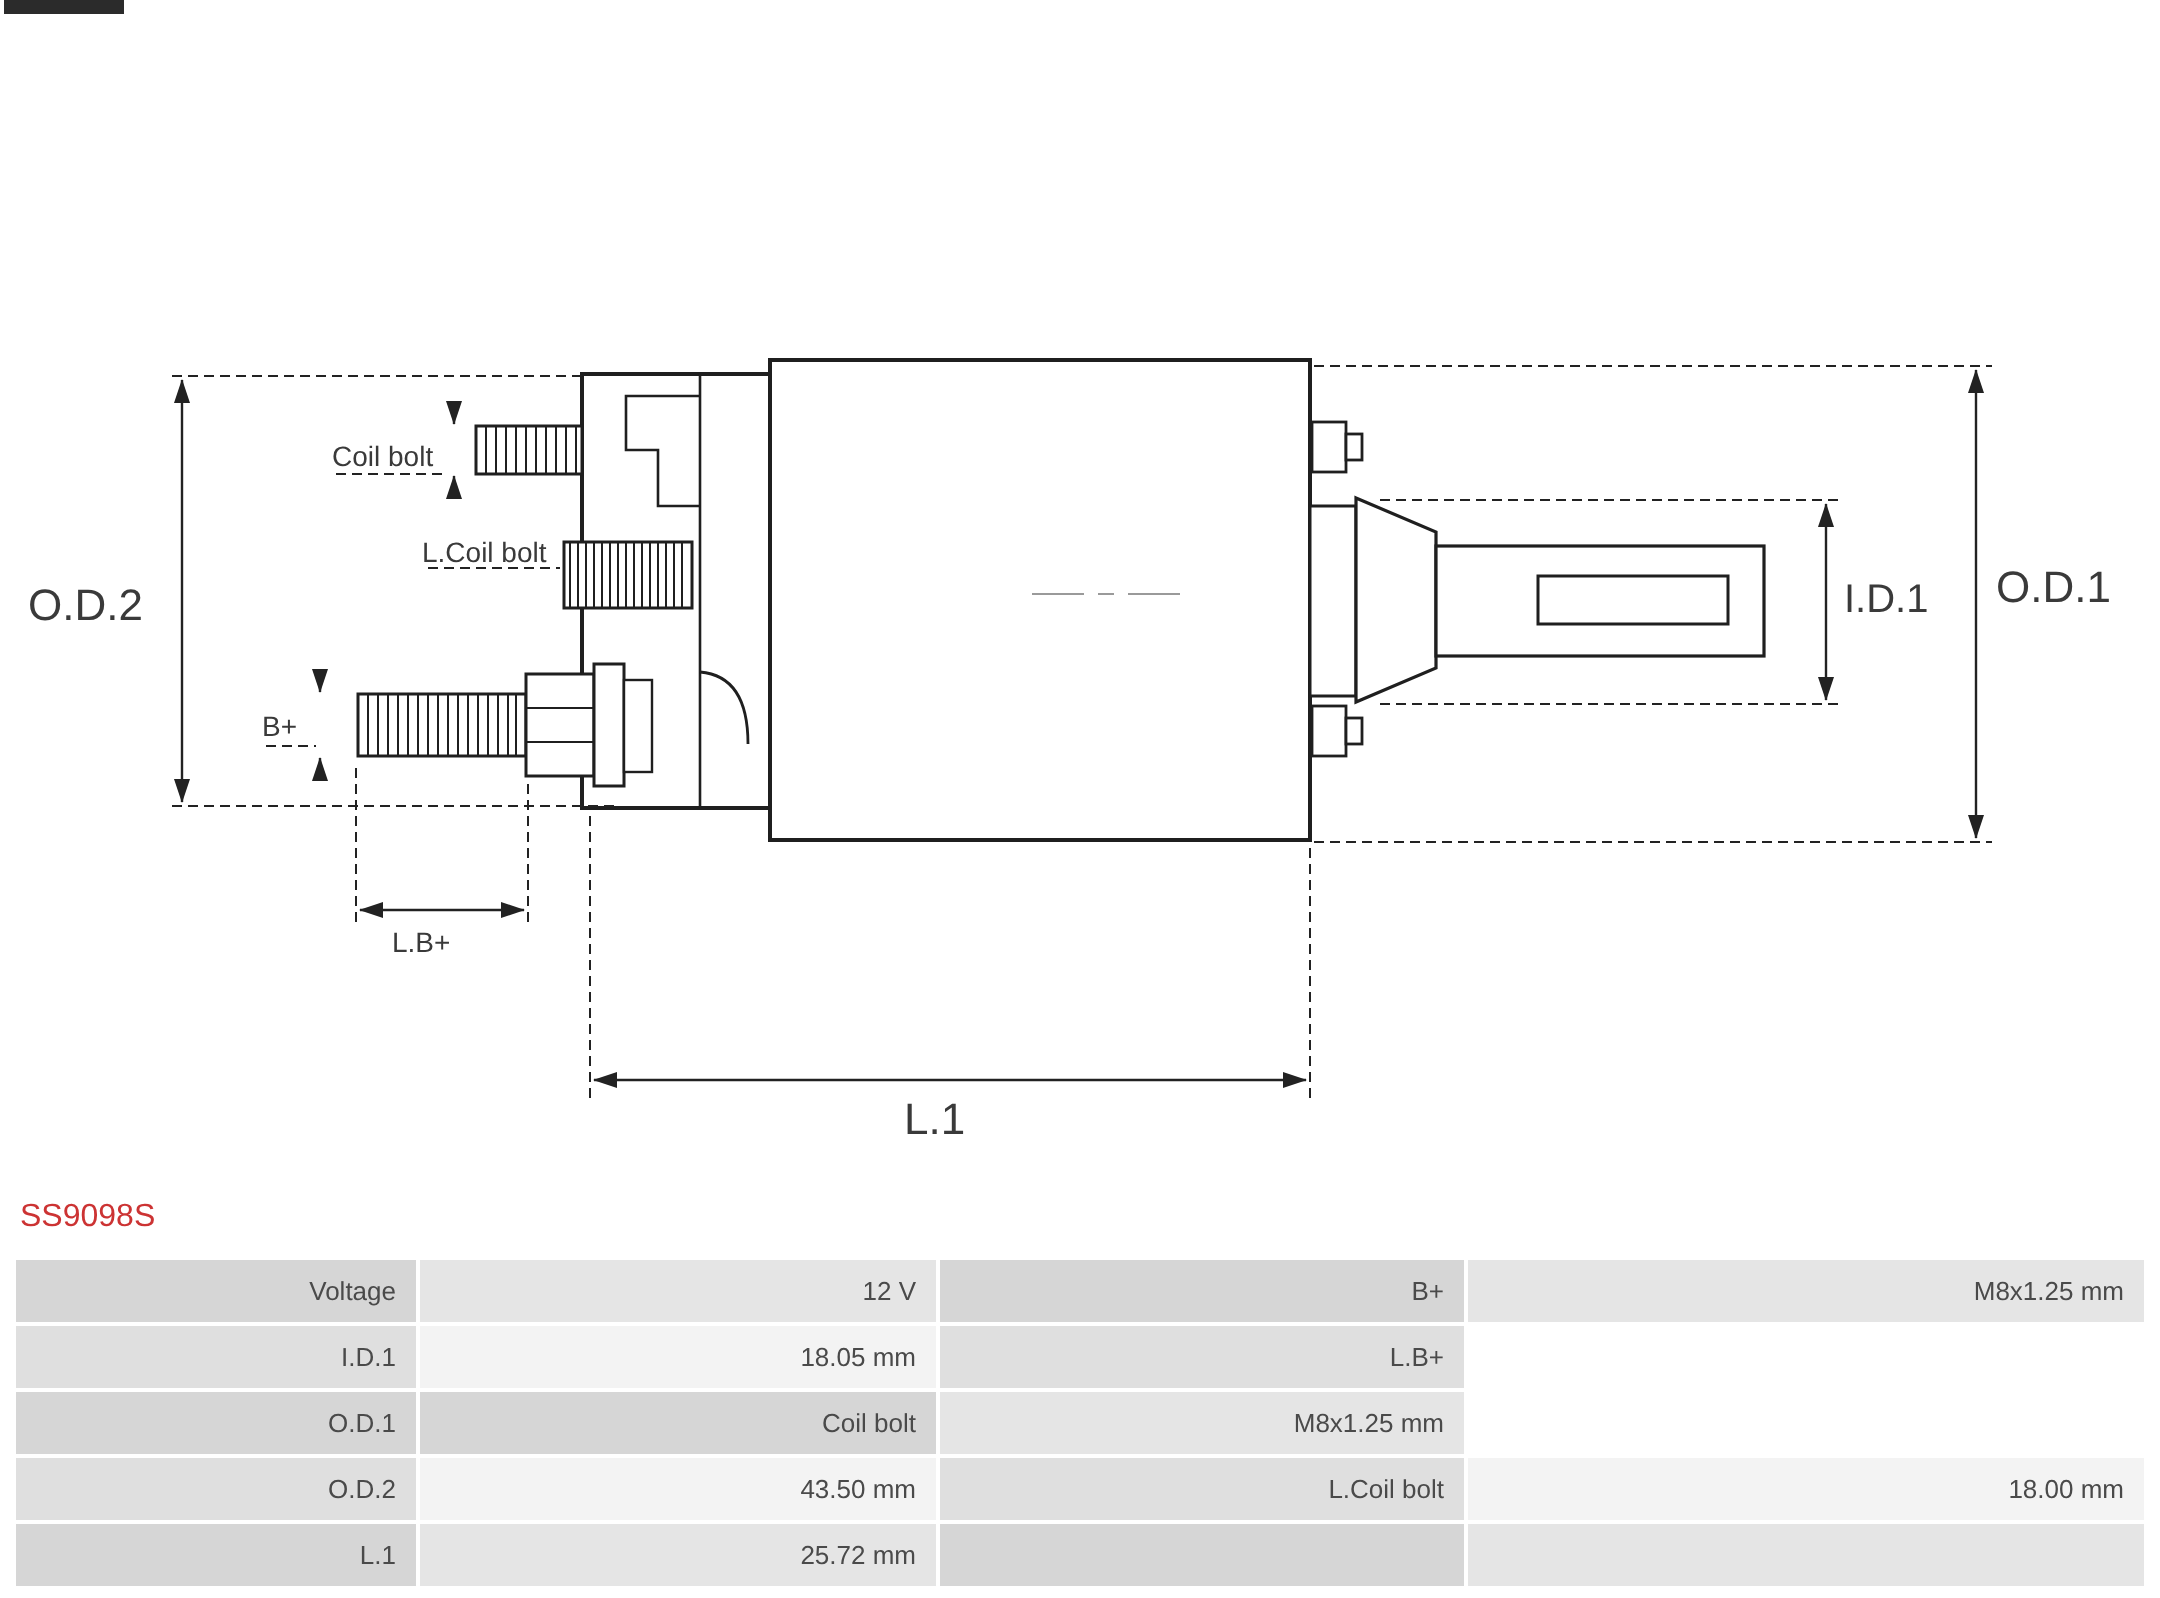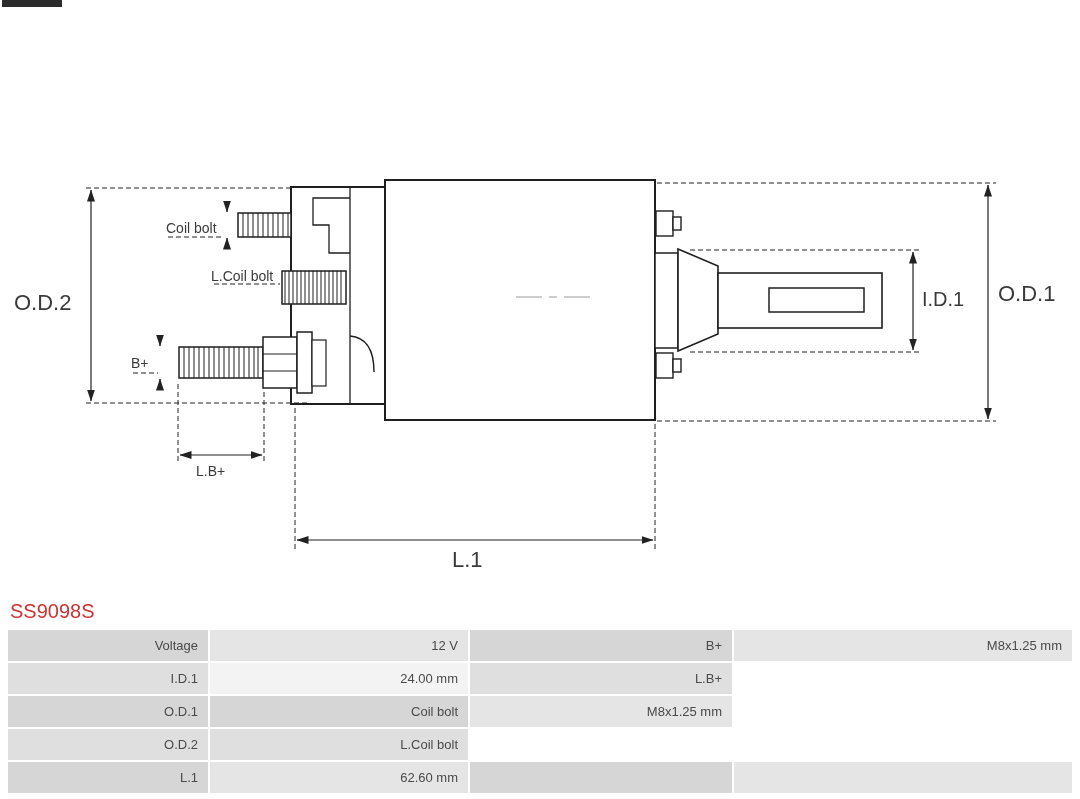--- a/index.html
+++ b/index.html
@@ -8,21 +8,21 @@
   .page { position:relative; width:1080px; height:799px; background:#ffffff; overflow:hidden; }
 
   .logo-fragment { position:absolute; top:0; left:2px; width:60px; height:7px; background:#2b2b2b; }
 
   .diagram { position:absolute; top:0; left:0; width:1080px; height:595px; }
   .diagram svg { display:block; }
   .dim-label-big  { font-size:22px; fill:#3a3a3a; }
   .dim-label-mid  { font-size:20px; fill:#3a3a3a; }
   .dim-label-small{ font-size:14px; fill:#3a3a3a; }
 
-  .part-number { position:absolute; top:600px; left:10px; font-size:20px; color:#cc3333; }
+  .part-number { position:absolute; top:600px; left:10px; font-size:16px; color:#cc3333; }
 
   .spec-table { position:absolute; top:630px; left:8px; width:1064px; }
   .trow { display:grid; grid-template-columns:200px 258px 262px 1fr; gap:2px; margin-bottom:2px; }
   .cell { height:31px; line-height:31px; font-size:13px; text-align:right; padding-right:10px; color:#4a4a4a; overflow:hidden; white-space:nowrap; }
   .trow.odd  .lab { background:#d6d6d6; }
   .trow.odd  .val { background:#e5e5e5; }
   .trow.even .lab { background:#dfdfdf; }
   .trow.even .val { background:#f3f3f3; }
 </style>
 </head>
@@ -128,33 +128,35 @@
 
   <div class="spec-table">
     <div class="trow odd">
       <div class="cell lab">Voltage</div>
       <div class="cell val">12 V</div>
       <div class="cell lab">B+</div>
       <div class="cell val">M8x1.25 mm</div>
     </div>
     <div class="trow even">
       <div class="cell lab">I.D.1</div>
-      <div class="cell val">24.00 mm</div>
+      <div class="cell val">18.05 mm</div>
       <div class="cell lab">L.B+</div>
     </div>
     <div class="trow odd">
       <div class="cell lab">O.D.1</div>
       <div class="cell lab">Coil bolt</div>
       <div class="cell val">M8x1.25 mm</div>
     </div>
     <div class="trow even">
       <div class="cell lab">O.D.2</div>
+      <div class="cell val">43.50 mm</div>
       <div class="cell lab">L.Coil bolt</div>
+      <div class="cell val">18.00 mm</div>
     </div>
     <div class="trow odd">
       <div class="cell lab">L.1</div>
-      <div class="cell val">62.60 mm</div>
+      <div class="cell val">25.72 mm</div>
       <div class="cell lab"></div>
       <div class="cell val"></div>
     </div>
   </div>
 
 </div>
 
 </body></html>

